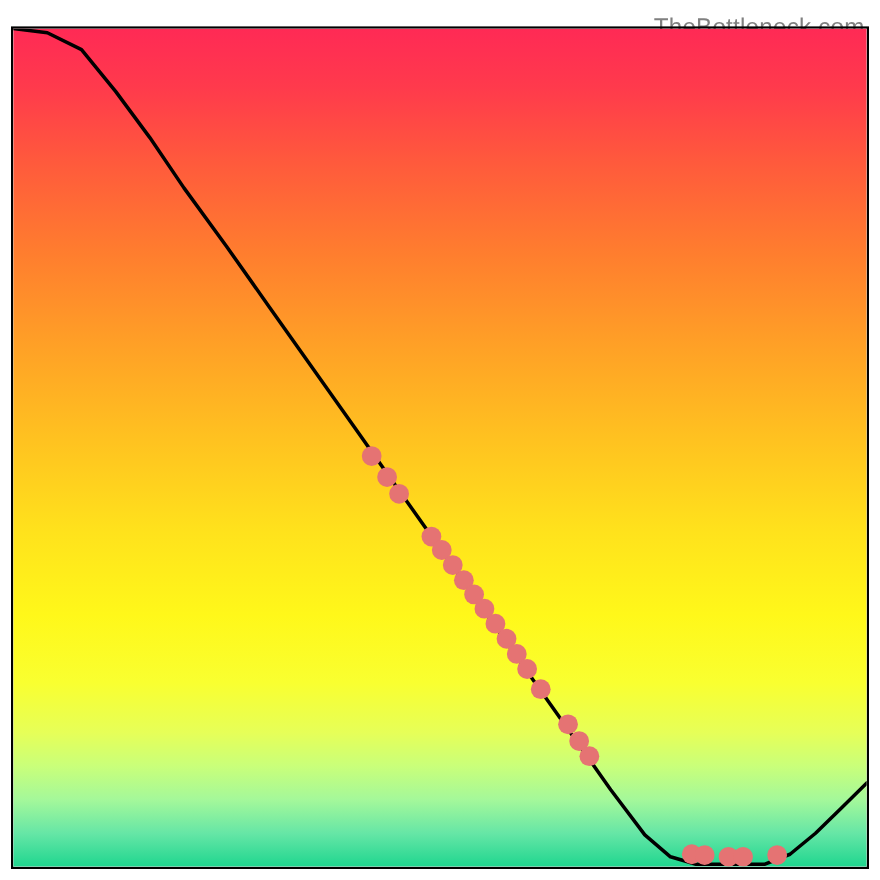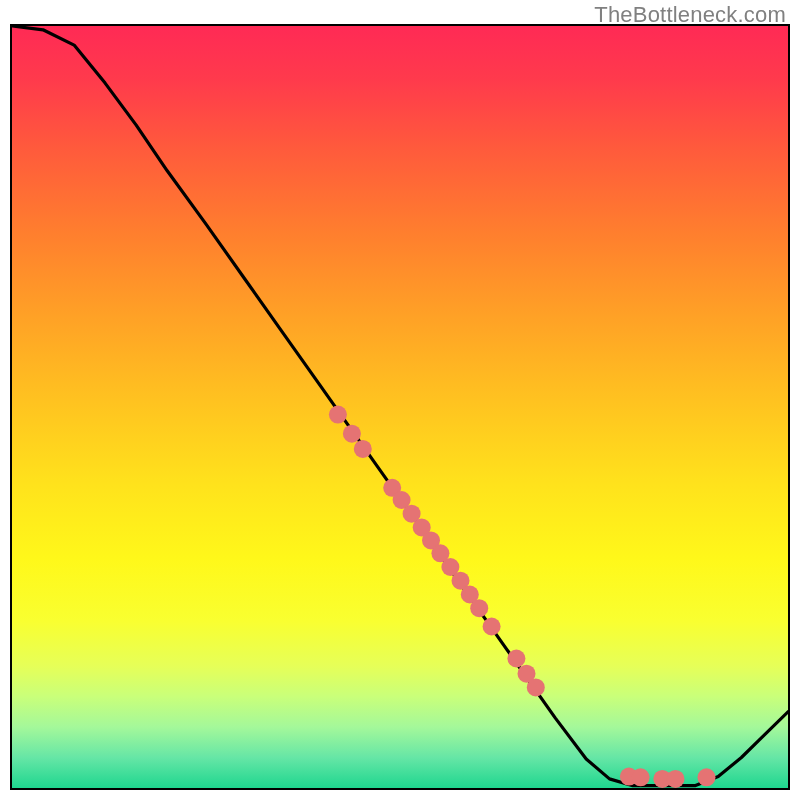--- a/index.html
+++ b/index.html
@@ -11,21 +11,21 @@
     font-family: Arial, Helvetica, sans-serif;
   }
   .chart-wrap {
     position: relative;
     width: 800px;
     height: 800px;
     background: #fff;
   }
   .watermark {
     position: absolute;
-    top: 2px;
+    top: 12px;
     right: 14px;
     color: #808080;
     font-size: 22px;
     letter-spacing: 0.2px;
     font-weight: 400;
   }
   .plot-area {
     position: absolute;
     left: 10px;
     top: 24px;

